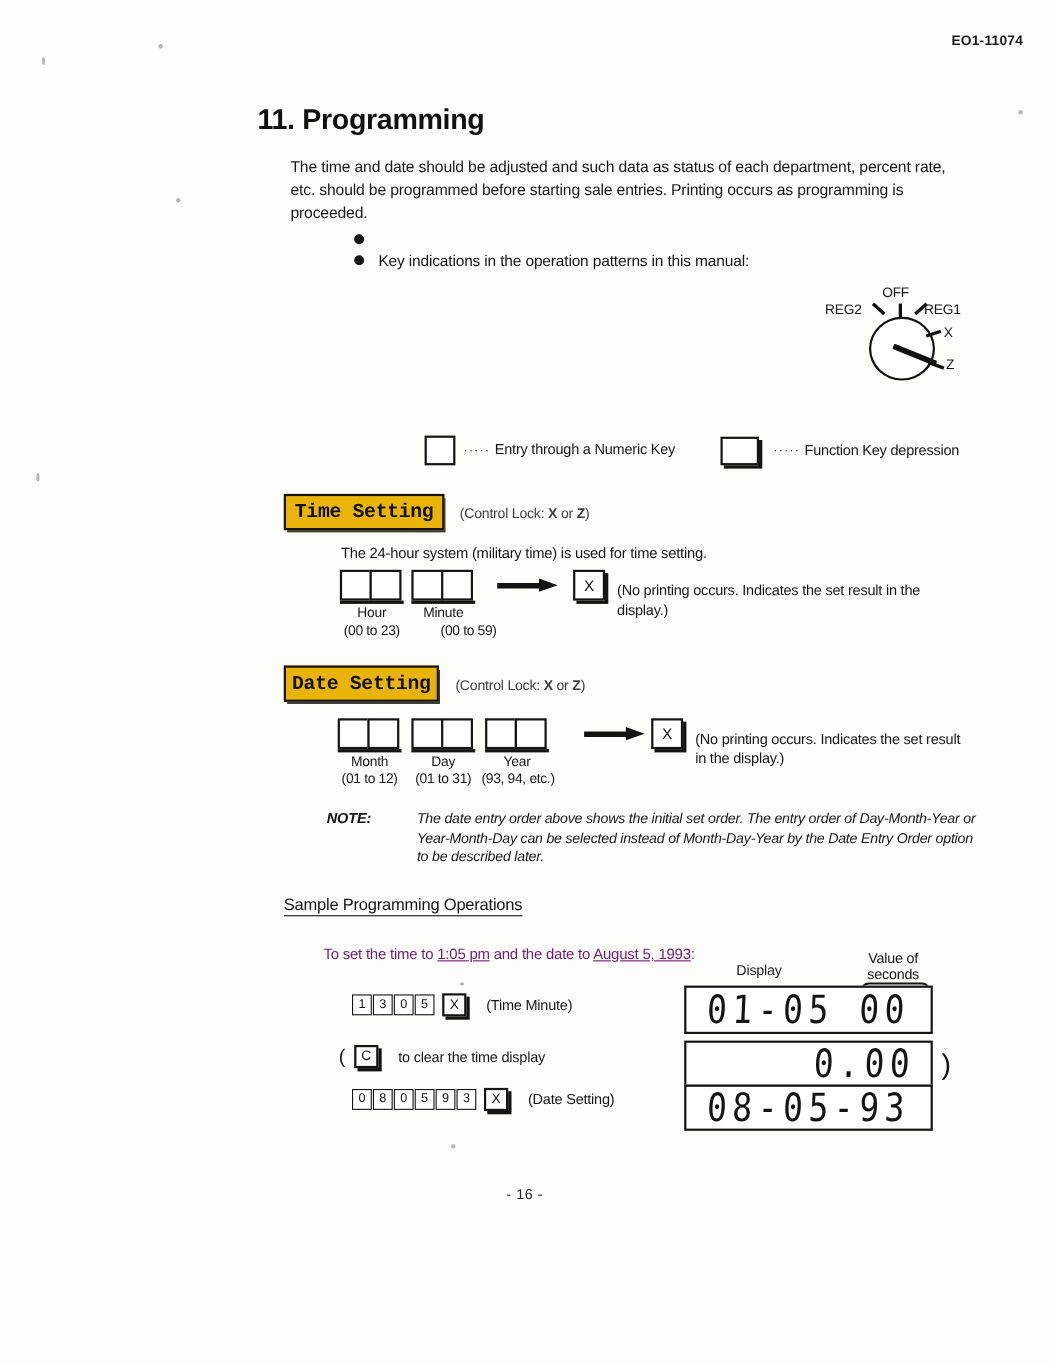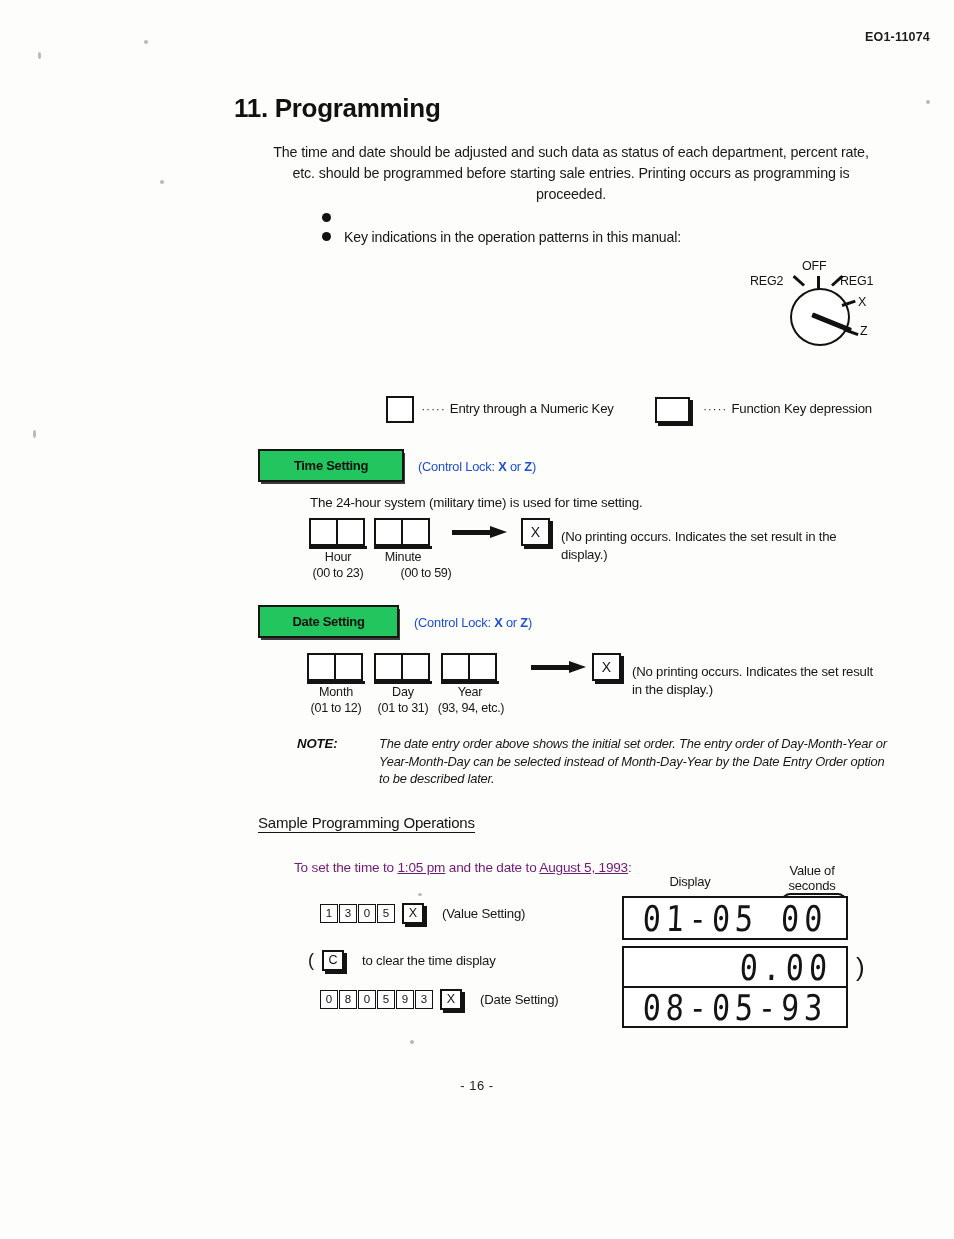--- a/index.html
+++ b/index.html
@@ -54,21 +54,20 @@
 
   .intro {
     position: absolute;
     left: 264px;
     top: 128px;
     width: 614px;
     font-size: 14.3px;
     line-height: 21px;
     letter-spacing: -0.15px;
     color: #1a1a1a;
-    text-align: center;
   }
 
   .bullets {
     position: absolute;
     left: 320px;
     top: 208px;
     width: 560px;
   }
   .bullet {
     position: relative;
@@ -166,33 +165,34 @@
   }
   .legend .dots { letter-spacing: 1.2px; font-size: 11px; }
   .legend .grp { display: inline-block; vertical-align: middle; }
   .legend .sp { display: inline-block; width: 34px; }
 
   
   .plate {
     position: absolute;
     box-sizing: border-box;
     border: 2px solid #151515;
-    background: #22c55e;
-    font-size: 13px;
+    background: #eab308;
+    font-size: 18px;
     font-weight: bold;
     letter-spacing: -0.3px;
     text-align: center;
     box-shadow: 2px 3px 0 -1px #3d3d3d;
     color: #111;
+    font-family: Liberation Mono, monospace;
   }
   .plate-note {
     position: absolute;
     font-size: 12.8px;
     letter-spacing: -0.2px;
-    color: #1d4ed8;
+    color: #404040;
   }
   .plate-note b { font-weight: bold; }
 
   .sect-line {
     position: absolute;
     font-size: 13.4px;
     letter-spacing: -0.2px;
     color: #171717;
   }
   .boxgrp { position: absolute; }
@@ -519,21 +519,21 @@
   <div class="sample-sub" style="left:294px;top:860px;">
     <span>To set the time to </span><u>1:05 pm</u><span> and the date to </span><u>August 5, 1993</u><span>:</span>
   </div>
 
   <div class="disp-label" style="left:650px;top:875px;width:80px;">Display</div>
   <div class="disp-label" style="left:775px;top:864px;width:74px;white-space:pre-line;">Value of
 seconds</div>
   <div class="brace" style="left:782px;top:893px;width:60px;height:9px;"></div>
 
   <div class="seq" style="left:320px;top:903px;">
-    <span class="k">1</span><span class="k">3</span><span class="k">0</span><span class="k">5</span><span class="f">X</span><span class="cap">(Value Setting)</span>
+    <span class="k">1</span><span class="k">3</span><span class="k">0</span><span class="k">5</span><span class="f">X</span><span class="cap">(Time Minute)</span>
   </div>
   <div class="lcd centered" style="left:622px;top:896px;width:226px;height:44px;">
     <span class="digits">01-05 00</span>
   </div>
 
   <div class="seq" style="left:308px;top:950px;">
     <span class="paren">(</span><span class="f" style="margin-left:2px;">C</span><span class="cap">to clear the time display</span>
   </div>
   <div class="lcd" style="left:622px;top:946px;width:226px;height:42px;">
     <span class="digits">0.00</span>

